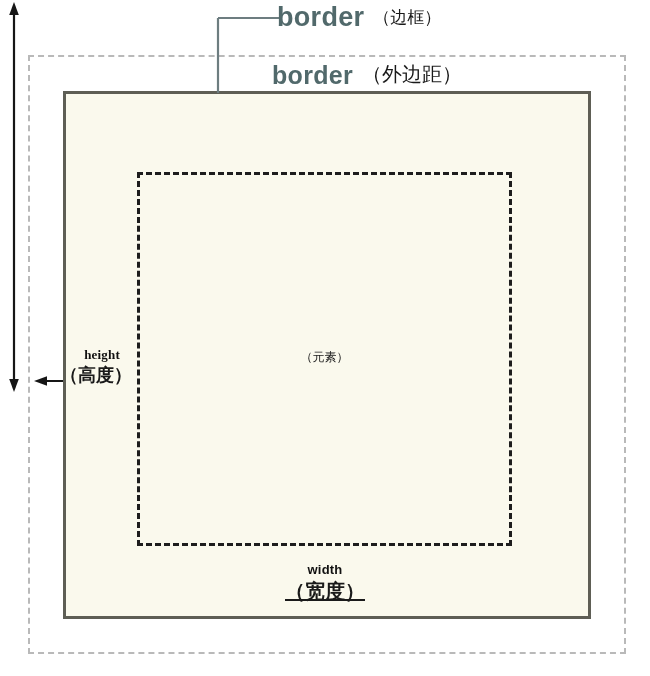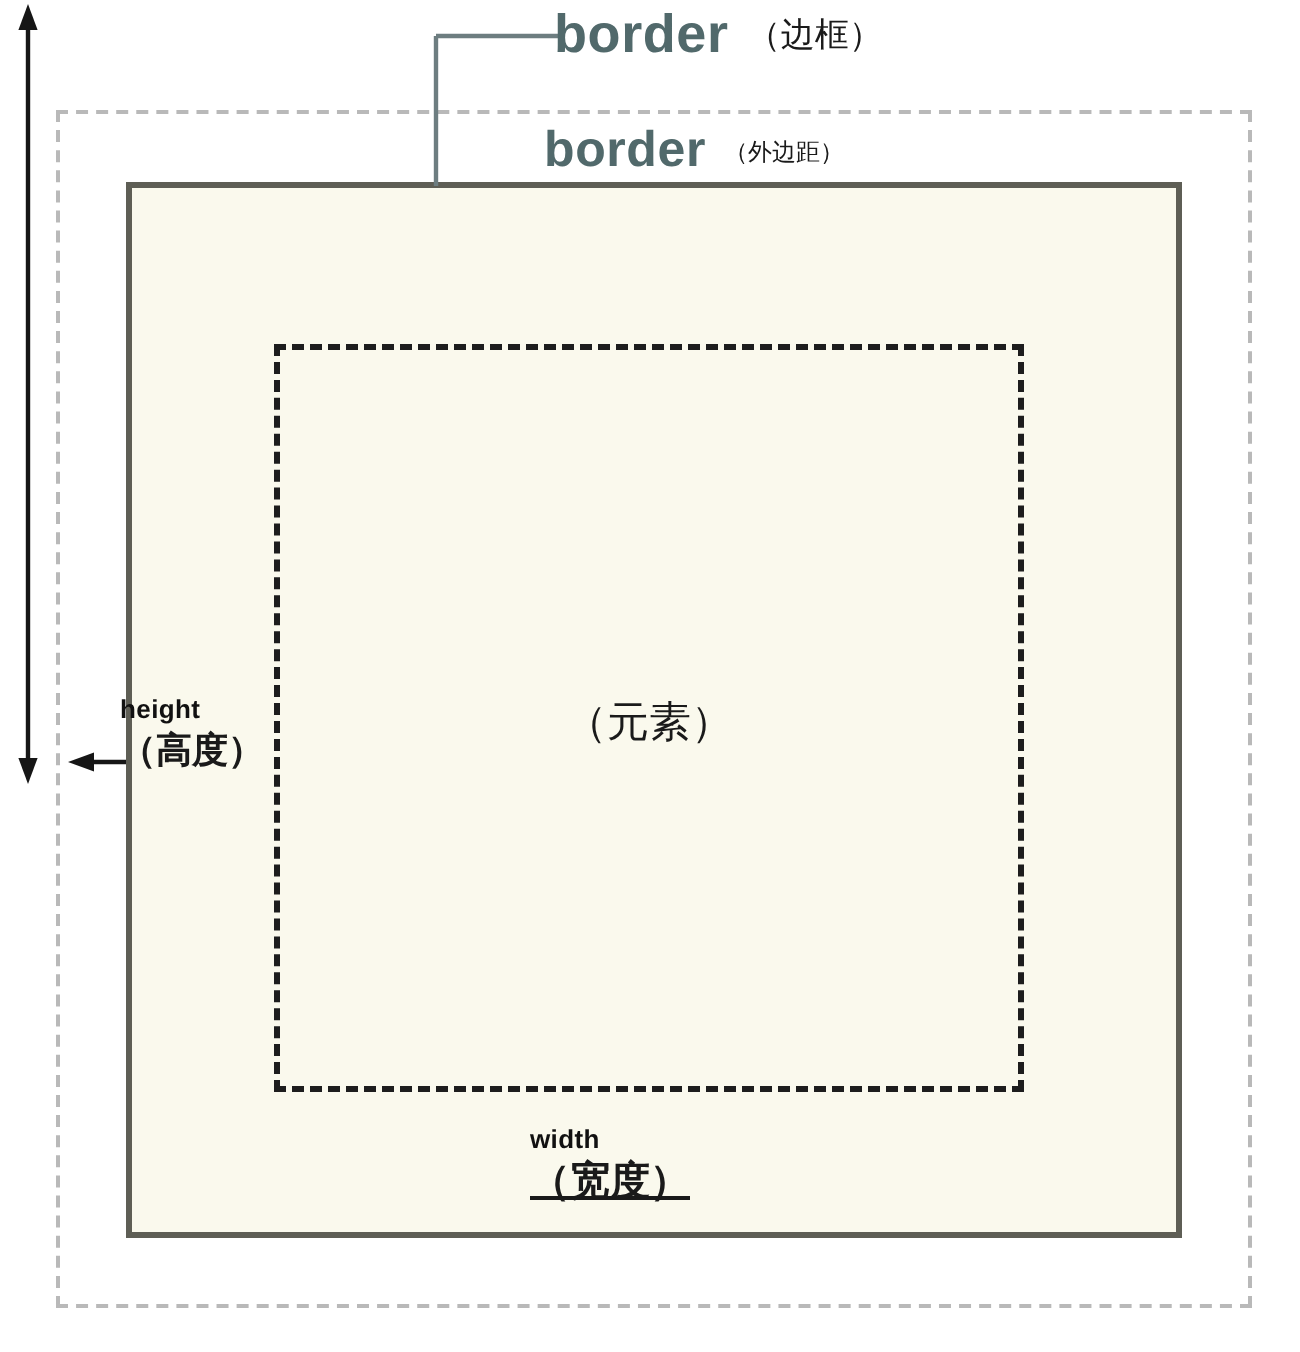--- a/index.html
+++ b/index.html
@@ -90,21 +90,21 @@
 
   .label-margin {
     left: 272px;
     top: 63px;
   }
   .label-margin .en {
     font-size: 25px;
     color: #51696b;
   }
   .label-margin .cn {
-    font-size: 12px;
+    font-size: 20px;
     margin-left: 9px;
     position: relative;
     top: -3px;
   }
 
   .label-padding {
     left: 266px;
     top: 120px;
   }
   .label-padding .en {
@@ -125,51 +125,52 @@
     width: 175px;
     text-align: center;
   }
   .label-element .en {
     display: block;
     font-size: 25px;
     color: #51696b;
   }
   .label-element .cn {
     display: block;
-    font-size: 21px;
+    font-size: 12px;
     margin-top: 8px;
   }
 
   
   .label-height {
     left: 60px;
     top: 348px;
     width: 60px;
-    text-align: left;
+    text-align: right;
+    font-family: Liberation Serif, serif;
   }
   .label-height .en {
     display: block;
     font-size: 13px;
     font-weight: bold;
     color: #111111;
     letter-spacing: 0.2px;
   }
   .label-height .cn {
     display: block;
     font-size: 18px;
     font-weight: bold;
     margin-top: 5px;
   }
 
   
   .label-width {
     left: 265px;
     top: 563px;
     width: 120px;
-    text-align: left;
+    text-align: center;
   }
   .label-width .en {
     display: block;
     font-size: 13px;
     font-weight: bold;
     color: #111111;
     letter-spacing: 0.2px;
   }
   .label-width .cn {
     display: block;

